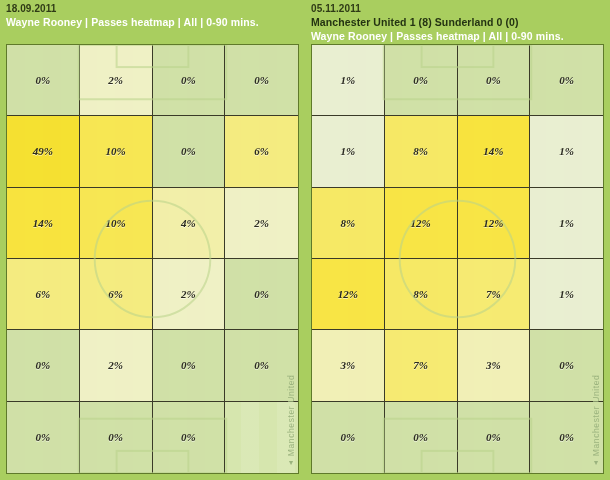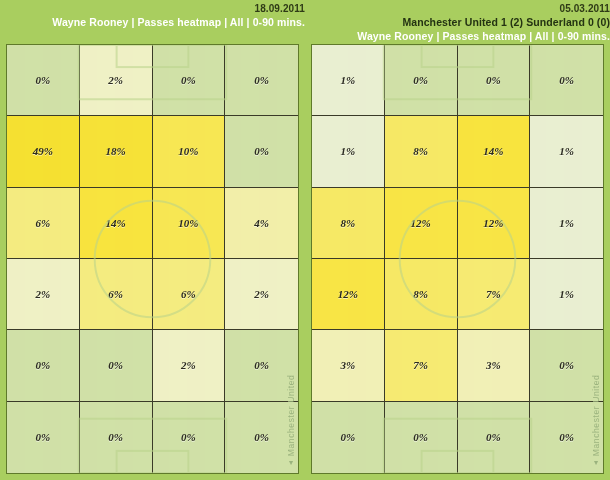--- a/index.html
+++ b/index.html
@@ -23,21 +23,20 @@
   .panel.left{ padding:0 0 0 0; }
   .panel.right{ }
 
   
   .hdr{
     height:44px;
     padding:2px 0 0 6px;
     box-sizing:border-box;
     background:#a9ce5f;
     flex:0 0 auto;
-    text-align:right;
   }
   .hdr .l1{
     font-size:10px;font-weight:bold;color:#2f3b16;
     line-height:13px;letter-spacing:0.1px;
     white-space:nowrap;
   }
   .hdr .l2{
     font-size:10.5px;font-weight:bold;color:#243312;
     line-height:14px;letter-spacing:0.1px;
     white-space:nowrap;
@@ -143,23 +142,20 @@
             <span class="val">2%</span>
           </div>
           <div class="cell" style="background: rgba(207, 223, 166, 0.92);">
             <span class="val">0%</span>
           </div>
           <div class="cell" style="background: rgba(207, 223, 166, 0.92);">
             <span class="val">0%</span>
           </div>
           <div class="cell" style="background: rgba(247, 224, 38, 0.92);">
             <span class="val">49%</span>
-          </div>
-          <div class="cell" style="background: rgba(249, 225, 45, 0.92);">
-            <span class="val">18%</span>
           </div>
           <div class="cell" style="background: rgba(250, 230, 75, 0.92);">
             <span class="val">10%</span>
           </div>
           <div class="cell" style="background: rgba(207, 223, 166, 0.92);">
             <span class="val">0%</span>
           </div>
           <div class="cell" style="background: rgba(246, 236, 124, 0.92);">
             <span class="val">6%</span>
           </div>
@@ -224,22 +220,22 @@
         <span class="tri">▲</span>
         <span>Manchester United</span>
       </div>
     </div>
   </div>
 
   <div class="divider"></div>
 
   <div class="panel right">
     <div class="hdr">
-      <div class="l1">05.03.2011</div>
-      <div class="l2">Manchester United 1 (2) Sunderland 0 (0)</div>
+      <div class="l1">05.11.2011</div>
+      <div class="l2">Manchester United 1 (8) Sunderland 0 (0)</div>
       <div class="l3">Wayne Rooney | Passes heatmap | All | 0-90 mins.</div>
     </div>
     <div class="pitchwrap">
       <div class="stripes"></div>
       <div class="grid">
           <div class="cell" style="background: rgba(234, 239, 212, 0.92);">
             <span class="val">1%</span>
           </div>
           <div class="cell" style="background: rgba(207, 223, 166, 0.92);">
             <span class="val">0%</span>

